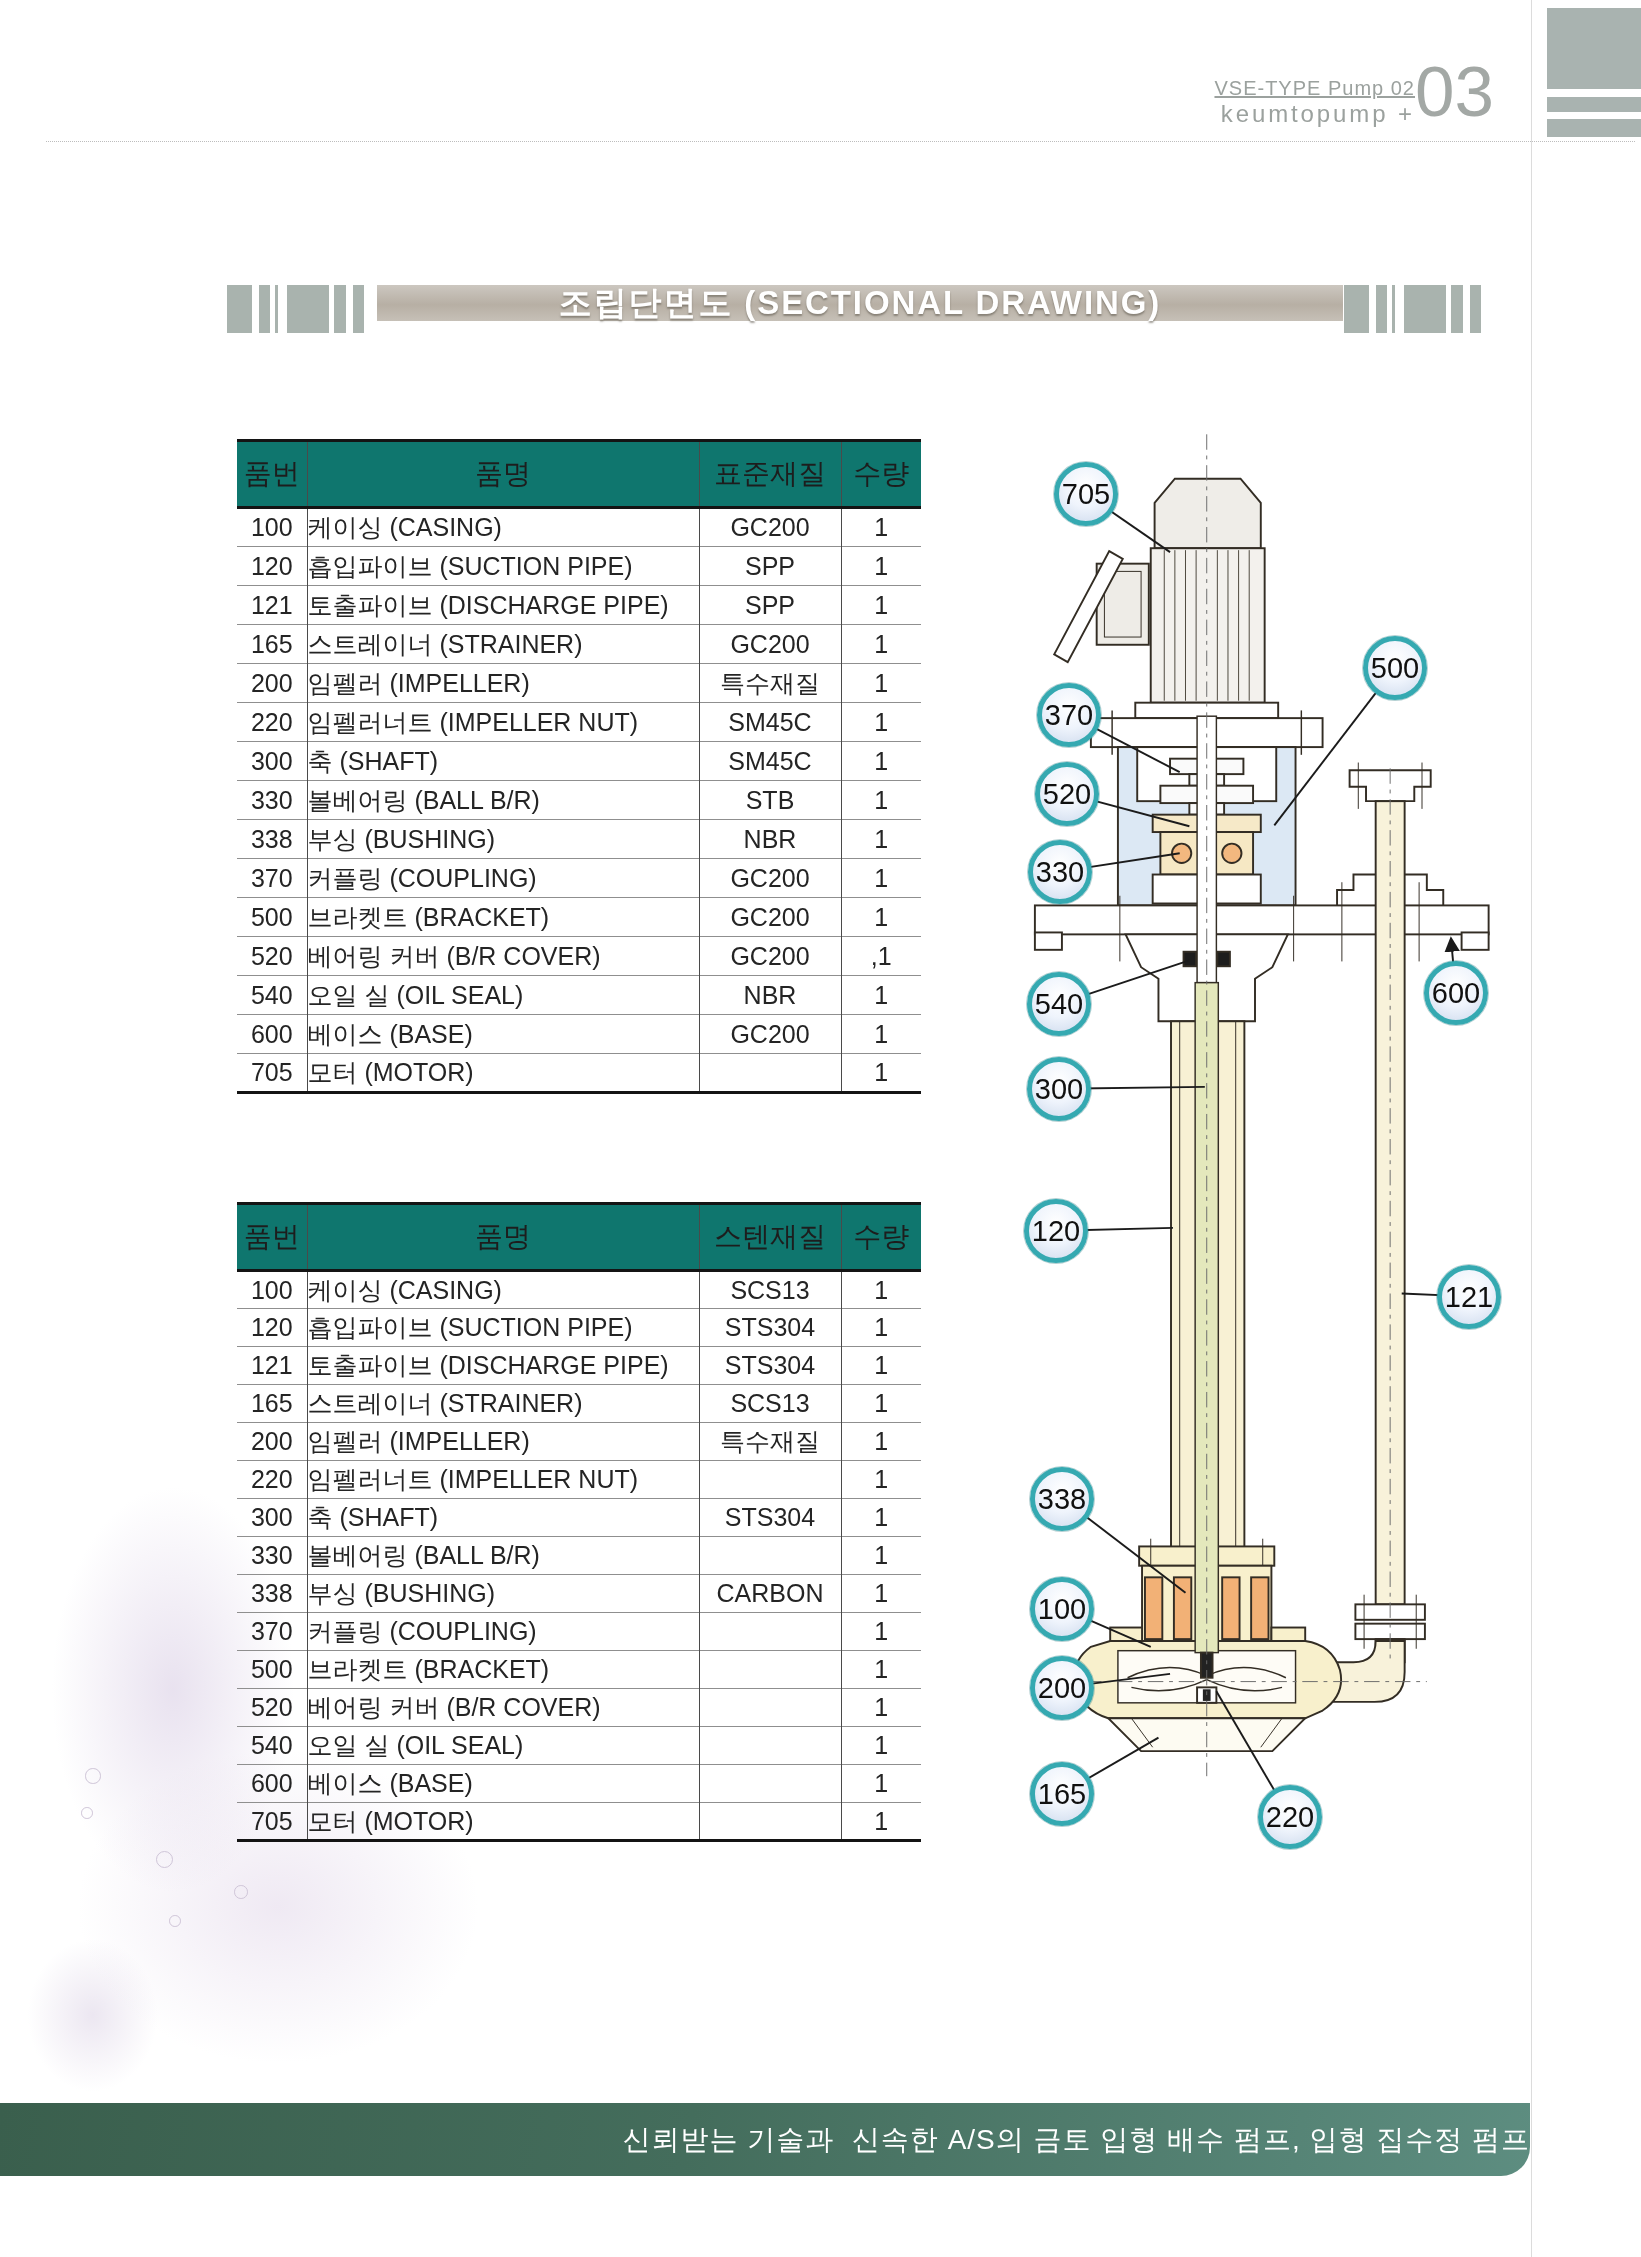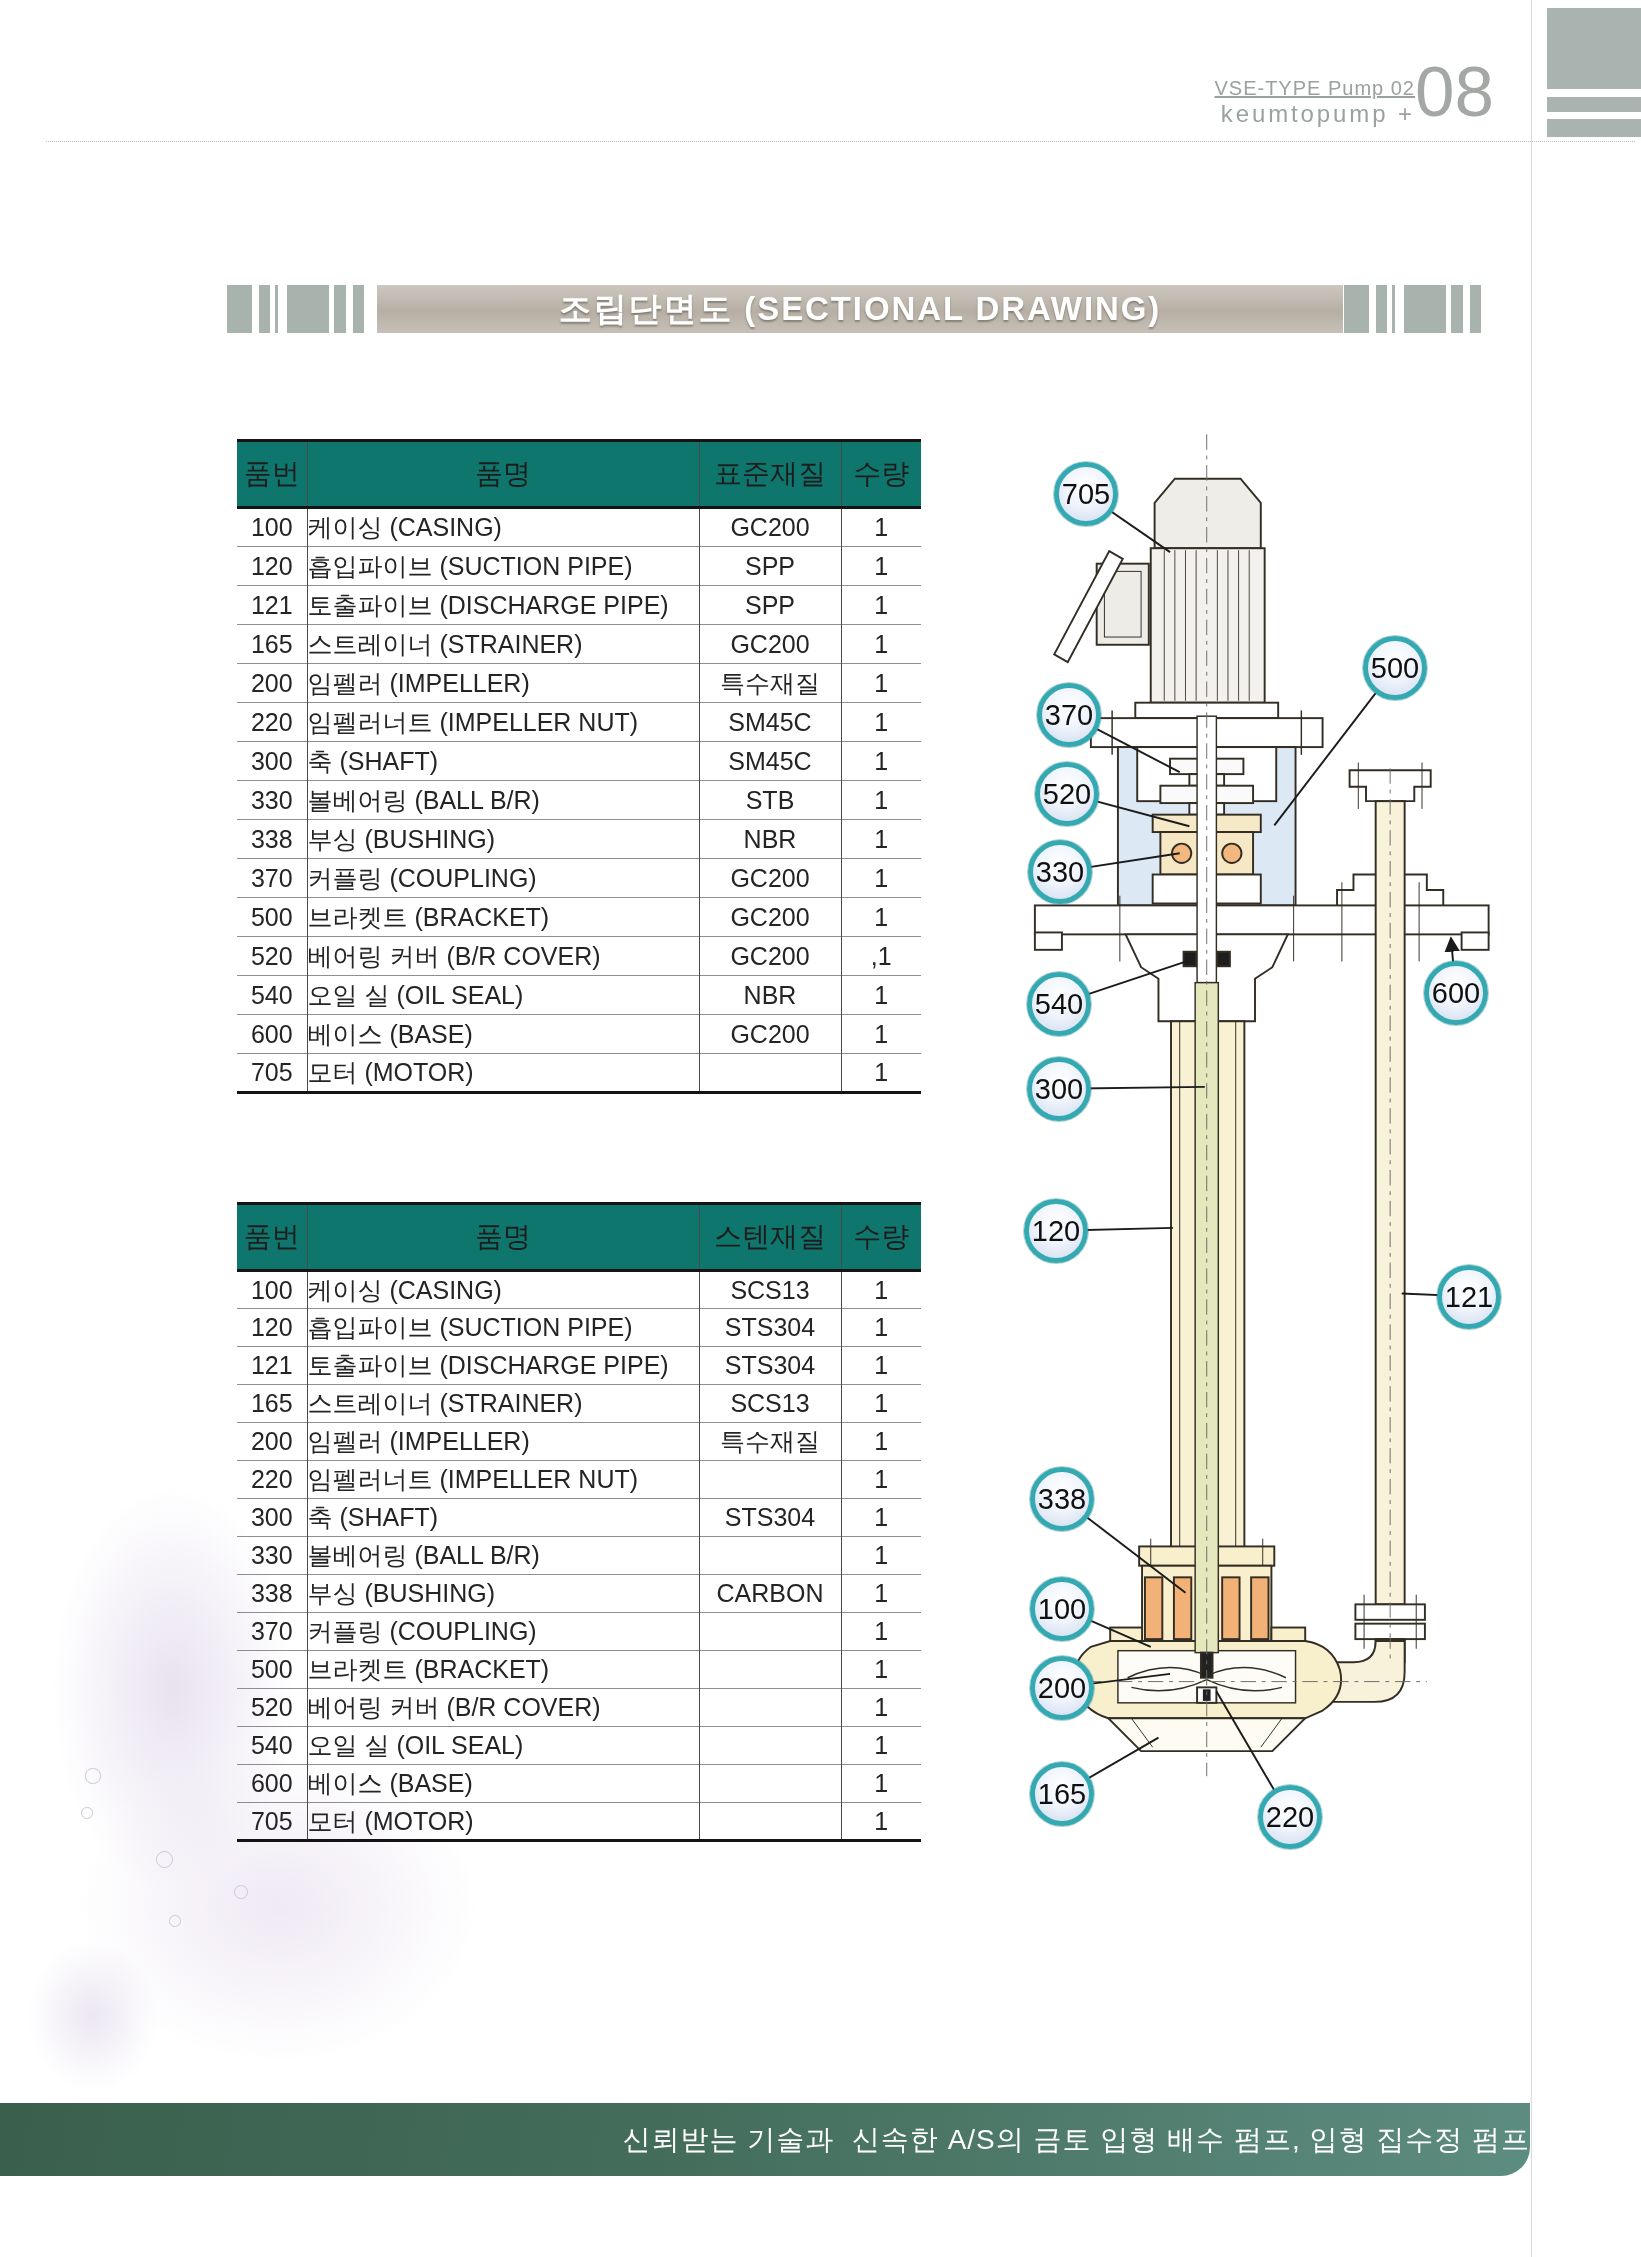--- a/index.html
+++ b/index.html
@@ -29,21 +29,21 @@
   .pageno{position:absolute;left:1415px;top:56px;font-size:71px;color:#a3a8a5;line-height:1;}
   .corner-stripes{position:absolute;left:1547px;top:7.7px;width:95px;height:129px;
     background:linear-gradient(180deg,#a9b3b0 0 81px,#fff 81px 89px,#a9b3b0 89px 104px,#fff 104px 111px,#a9b3b0 111px 129px);}
 
   
   .stripes{position:absolute;top:285px;height:48px;width:137px;
     background:repeating-linear-gradient(90deg,#a9b3ae 0 25px,#fff 25px 32px,#a9b3ae 32px 43px,#fff 43px 48px,#a9b3ae 48px 51px,#fff 51px 60px,#a9b3ae 60px 102px,#fff 102px 107px,#a9b3ae 107px 119px,#fff 119px 126px,#a9b3ae 126px 137px);}
   .stripes.left{left:227px;}
   .stripes.right{left:1344px;}
   .titlebar{
-    position:absolute;left:377px;top:285px;width:966px;height:48px;
+    position:absolute;left:377px;top:285px;width:966px;height:36px;
     background:linear-gradient(180deg,#ccc7c0 0%,#b7afa4 55%,#c6c0b7 100%);
     display:flex;align-items:center;justify-content:center;
   }
   .titlebar span{
     color:#fff;font-size:33px;font-weight:bold;letter-spacing:1.9px;
     text-shadow:0 1.9px 1.9px rgba(90,84,72,.55);
   }
 
   
   table.parts{position:absolute;left:237px;width:684px;border-collapse:collapse;table-layout:fixed;
@@ -95,21 +95,21 @@
 <div class="bubble" style="left:156px;top:1851px;width:15.4px;height:15.4px;"></div>
 <div class="bubble" style="left:234px;top:1885px;width:11.6px;height:11.6px;"></div>
 <div class="bubble" style="left:169px;top:1915px;width:9.7px;height:9.7px;"></div>
 
 <div class="page-vline"></div>
 
 <div class="brand">
   <div class="l1">VSE-TYPE Pump 02</div>
   <div class="l2">keumtopump +</div>
 </div>
-<div class="pageno">08</div>
+<div class="pageno">03</div>
 <div class="corner-stripes"></div>
 <div class="dotline"></div>
 
 <div class="stripes left"></div>
 <div class="titlebar">
   <span>조립단면도 (SECTIONAL DRAWING)</span>
 </div>
 <div class="stripes right"></div>
 
 <table class="parts t1">

